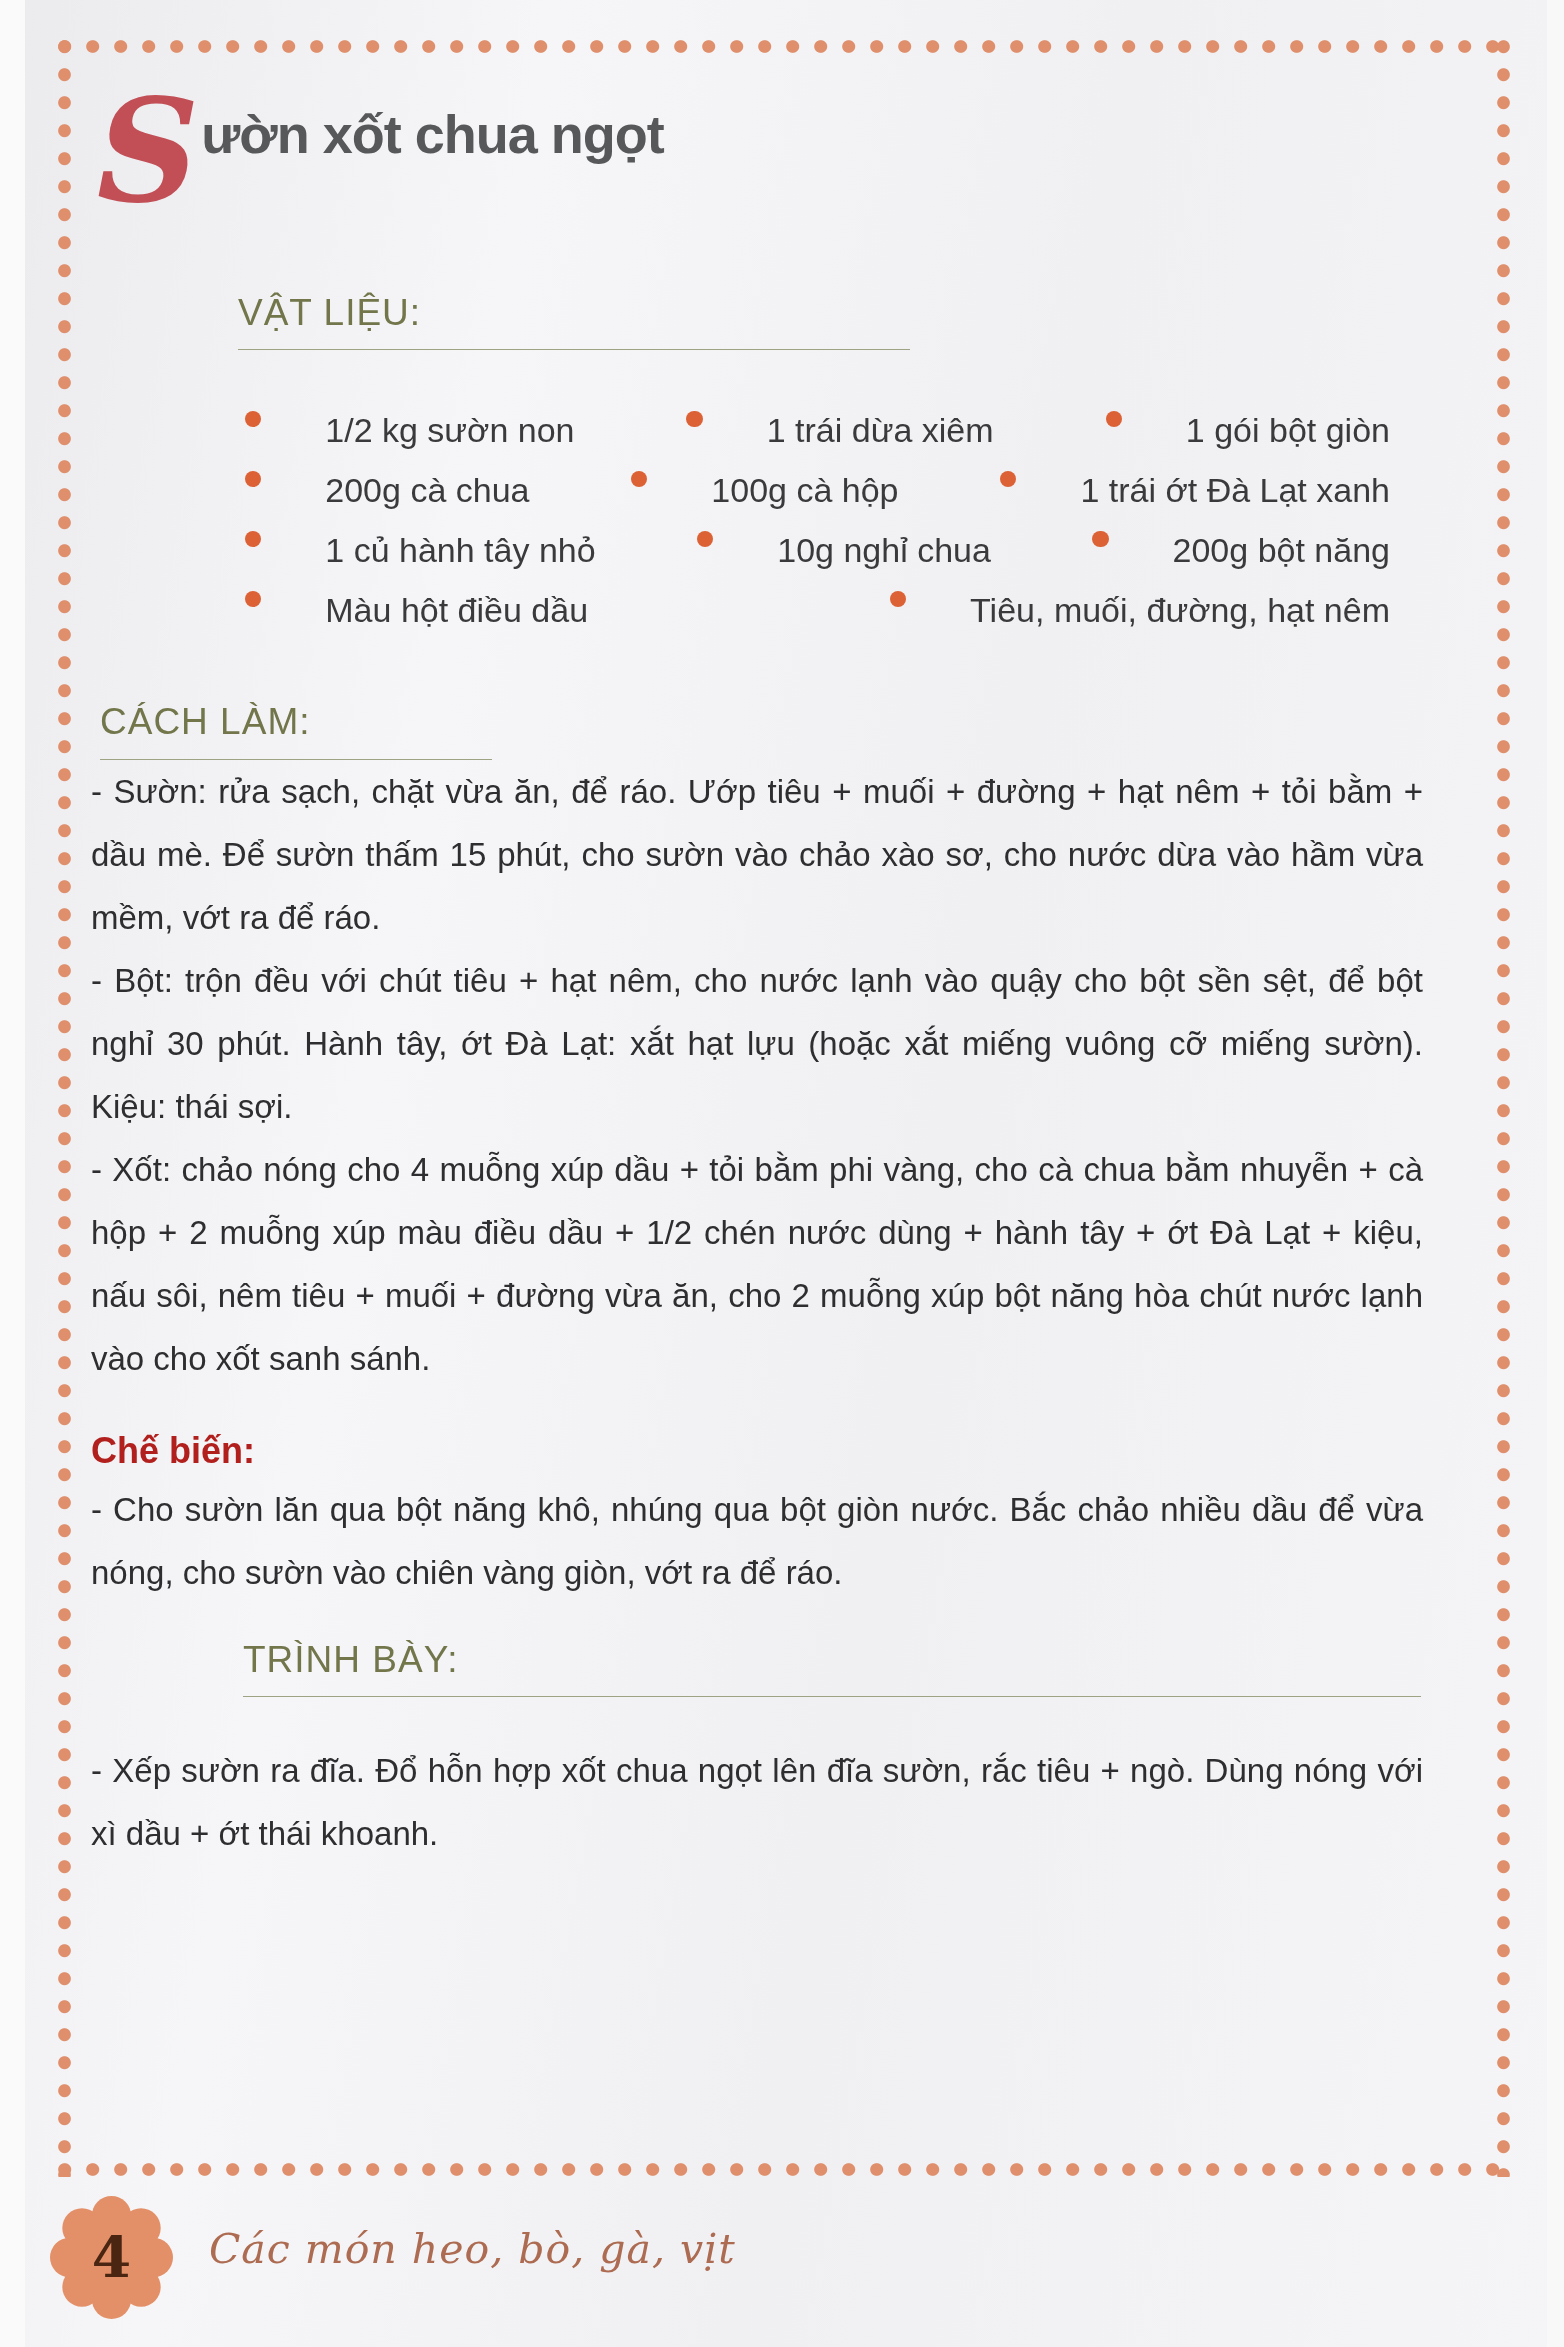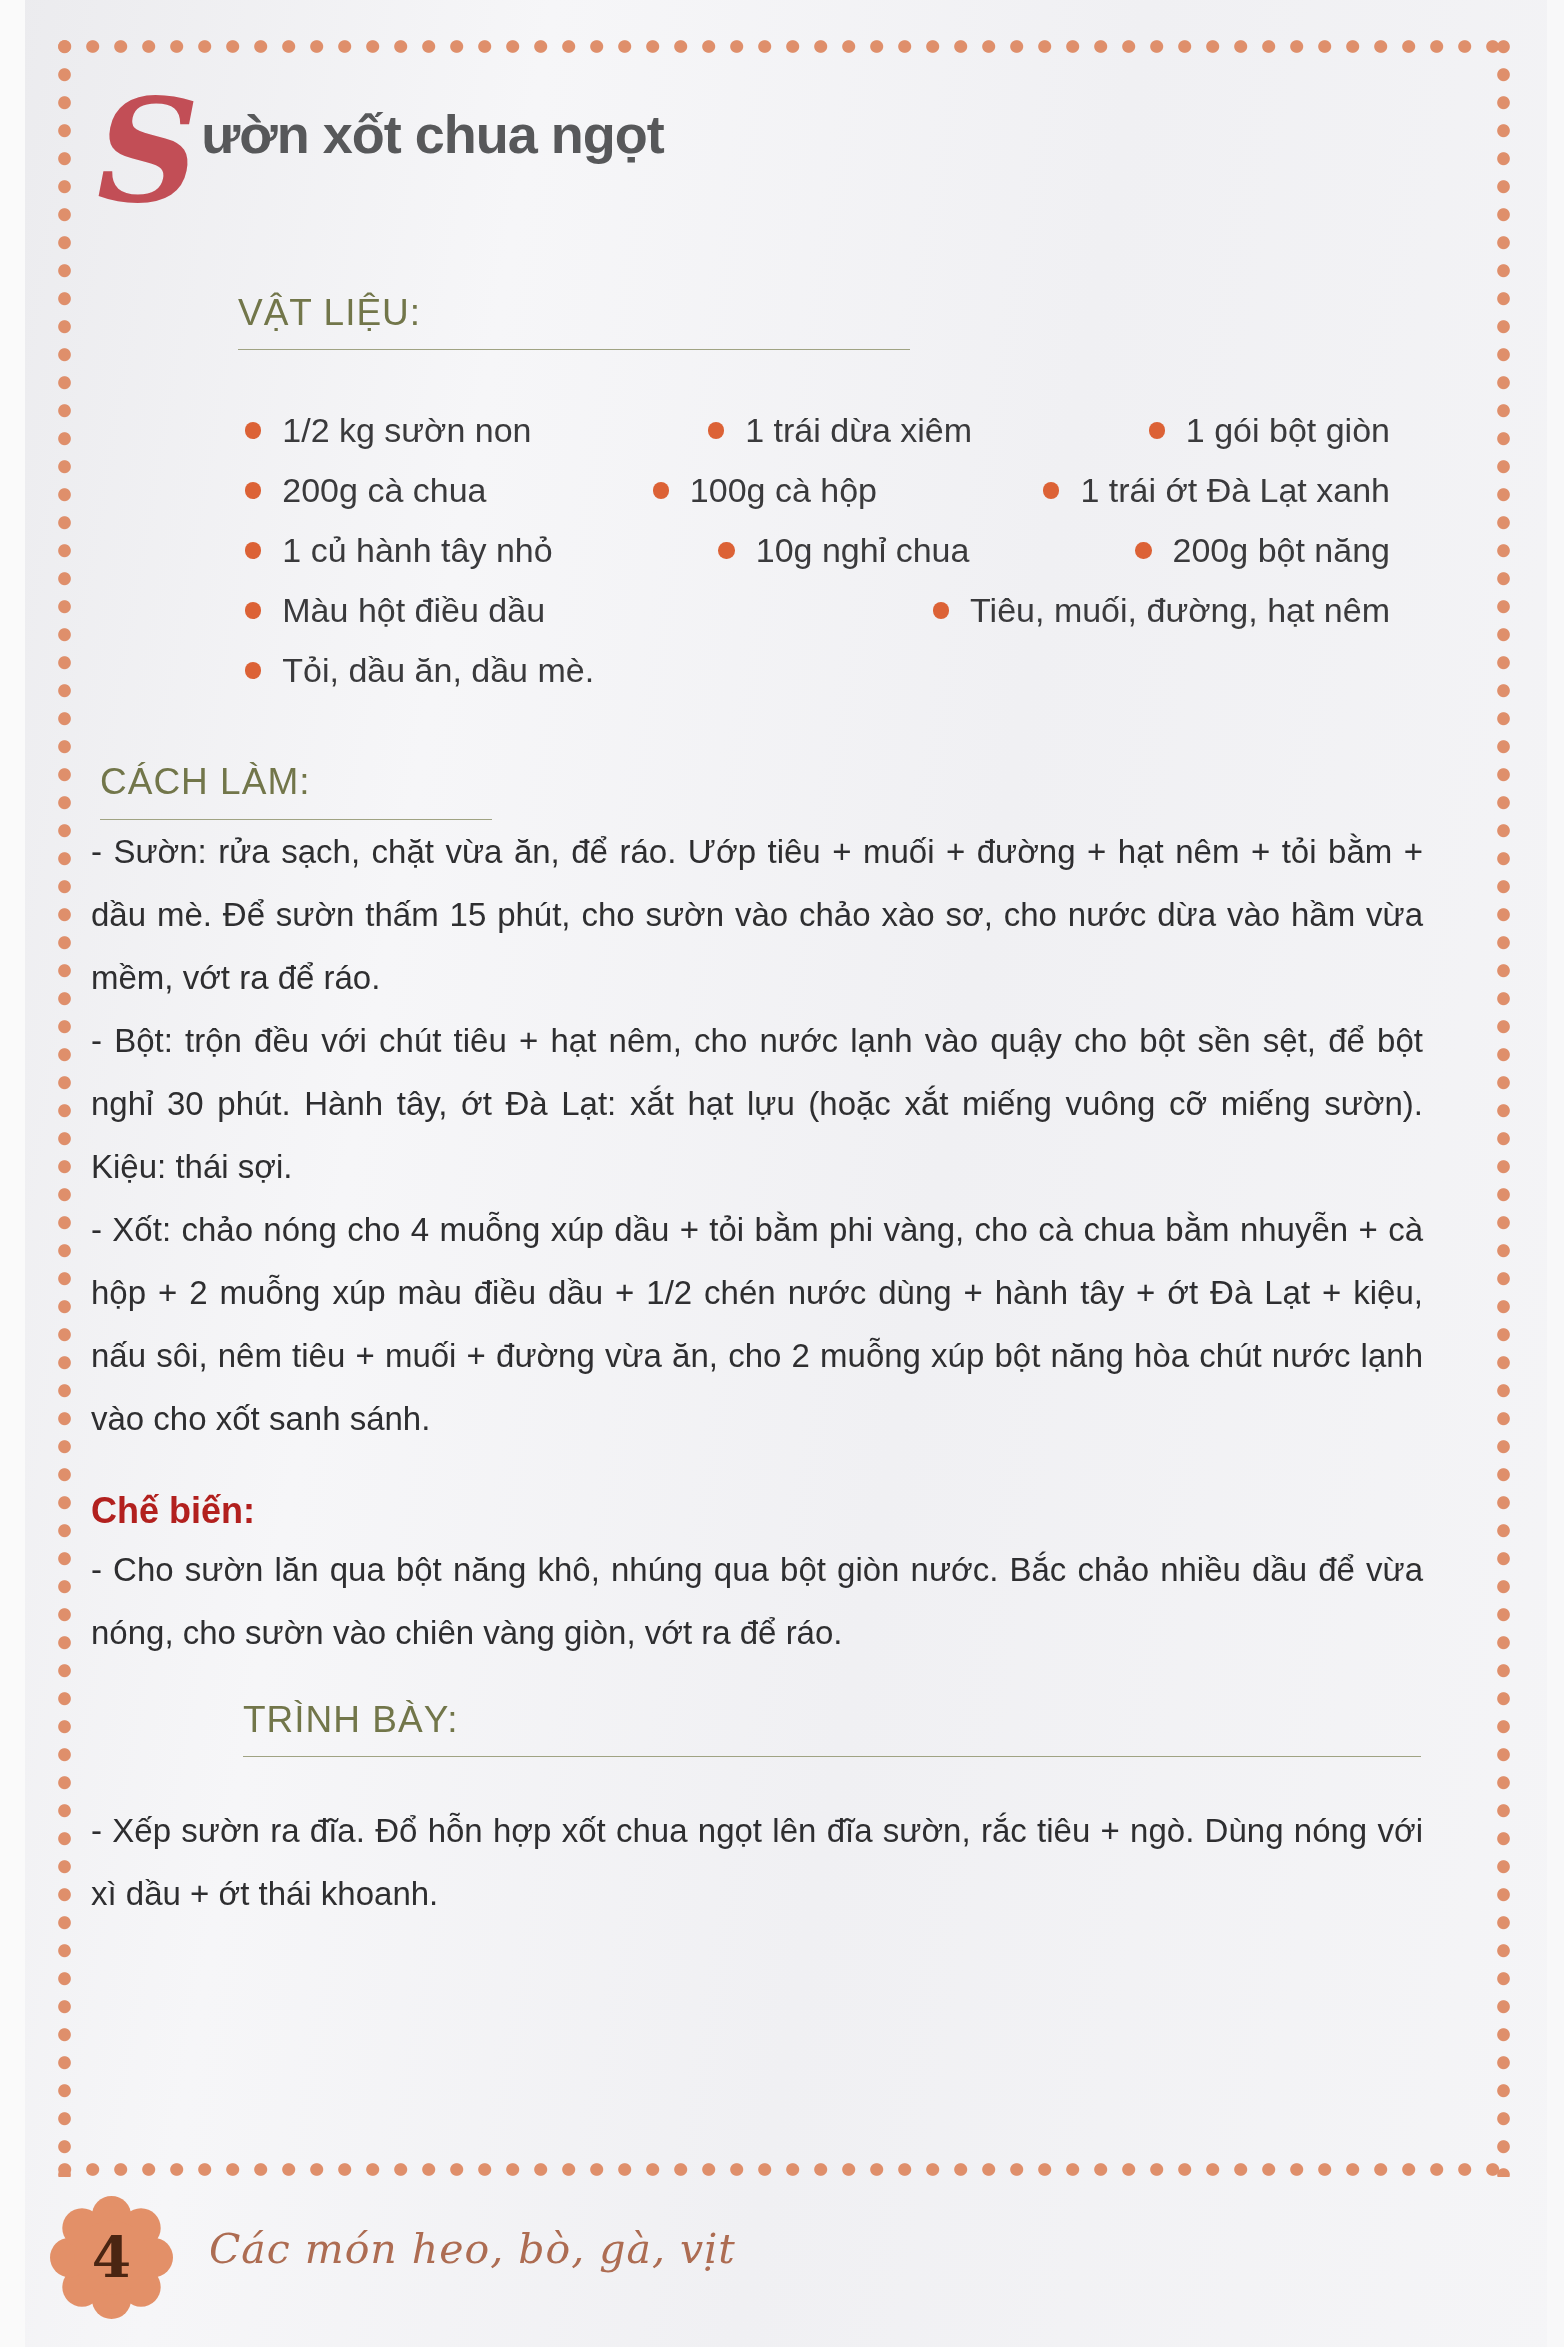--- a/index.html
+++ b/index.html
@@ -57,21 +57,21 @@
     padding-bottom:15.4px;
   }
   .hd-vatlieu { margin-left:147px; width:672px; margin-top:63px; }
   .hd-cachlam { margin-left:9px; width:392px; margin-top:61px; }
   .hd-trinhbay { margin-left:152px; width:1178px; margin-top:35px; }
 
   
   .ingredients { margin-left:154px; width:1145px; margin-top:50px; }
   .ing-row { display:flex; justify-content:space-between; height:60px; align-items:center; }
   .ing-row.single { justify-content:flex-start; }
-  .ing-item { display:flex; align-items:center; font-size:34px; color:#3a3a3c; }
+  .ing-item { display:flex; align-items:flex-start; font-size:34px; color:#3a3a3c;gap:43px; }
   .bullet {
     display:inline-block; width:16.3px; height:16.3px; border-radius:50%;
     background:#dc6236; margin-right:21px; flex:0 0 auto;
   }
 
   
   .subheading {
     font-size:36px; font-weight:700; color:#b2201e;
     margin-top:40px; margin-bottom:5.8px;
   }
@@ -159,26 +159,20 @@
           </span>
       </div>
       <div class="ing-row">
         <span class="ing-item">
             <span class="bullet"></span>
             <span>Màu hột điều dầu</span>
           </span>
         <span class="ing-item">
             <span class="bullet"></span>
             <span>Tiêu, muối, đường, hạt nêm</span>
-          </span>
-      </div>
-      <div class="ing-row single">
-        <span class="ing-item">
-            <span class="bullet"></span>
-            <span>Tỏi, dầu ăn, dầu mè.</span>
           </span>
       </div>
     </div>
 
     <div class="heading hd-cachlam">CÁCH LÀM:</div>
 
     <p class="para">- Sườn: rửa sạch, chặt vừa ăn, để ráo. Ướp tiêu + muối + đường + hạt nêm + tỏi bằm + dầu mè. Để sườn thấm 15 phút, cho sườn vào chảo xào sơ, cho nước dừa vào hầm vừa mềm, vớt ra để ráo.</p>
     <p class="para">- Bột: trộn đều với chút tiêu + hạt nêm, cho nước lạnh vào quậy cho bột sền sệt, để bột nghỉ 30 phút. Hành tây, ớt Đà Lạt: xắt hạt lựu (hoặc xắt miếng vuông cỡ miếng sườn). Kiệu: thái sợi.</p>
     <p class="para">- Xốt: chảo nóng cho 4 muỗng xúp dầu + tỏi bằm phi vàng, cho cà chua bằm nhuyễn + cà hộp + 2 muỗng xúp màu điều dầu + 1/2 chén nước dùng + hành tây + ớt Đà Lạt + kiệu, nấu sôi, nêm tiêu + muối + đường vừa ăn, cho 2 muỗng xúp bột năng hòa chút nước lạnh vào cho xốt sanh sánh.</p>
 

